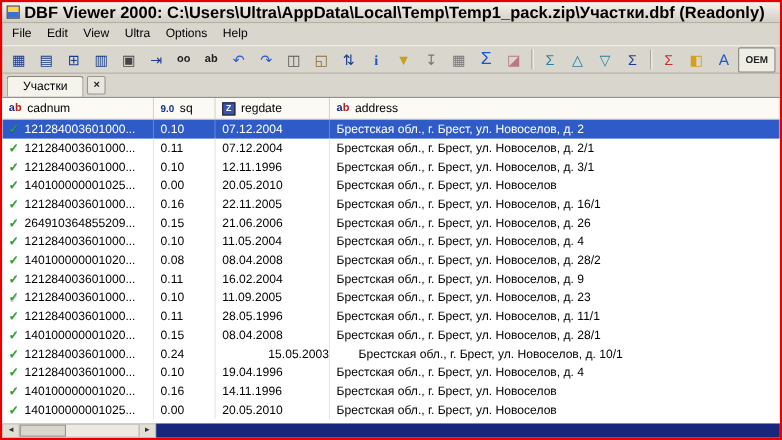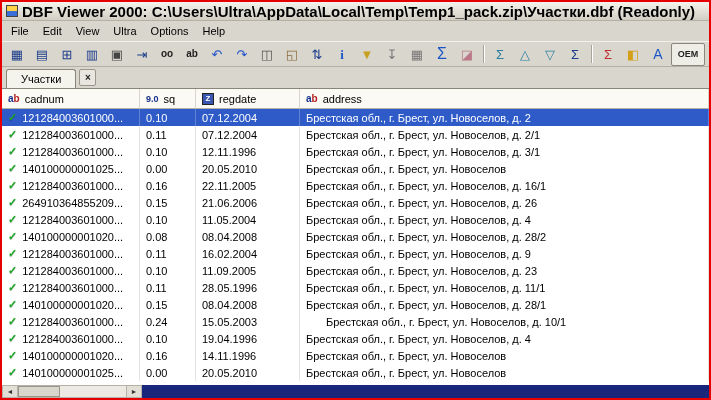--- a/index.html
+++ b/index.html
@@ -374,21 +374,21 @@
           </div>
         </div>
         <div class="grow">
           <div class="gcell" style="width: 138px; flex: 0 0 138px;">
             <span class="check">✓</span>
             <span>121284003601000...</span>
           </div>
           <div class="gcell" style="width: 56px; flex: 0 0 56px;">
             <span>0.24</span>
           </div>
-          <div class="gcell" style="width: 104px; flex: 0 0 104px;">
+          <div class="gcell" style="width: 104px; flex: 0 0 104px; justify-content: flex-end;">
             <span>15.05.2003</span>
           </div>
           <div class="gcell" style="flex: 1 1 0%; margin-left: 20px;">
             <span>Брестская обл., г. Брест, ул. Новоселов, д. 10/1</span>
           </div>
         </div>
         <div class="grow">
           <div class="gcell" style="width: 138px; flex: 0 0 138px;">
             <span class="check">✓</span>
             <span>121284003601000...</span>

